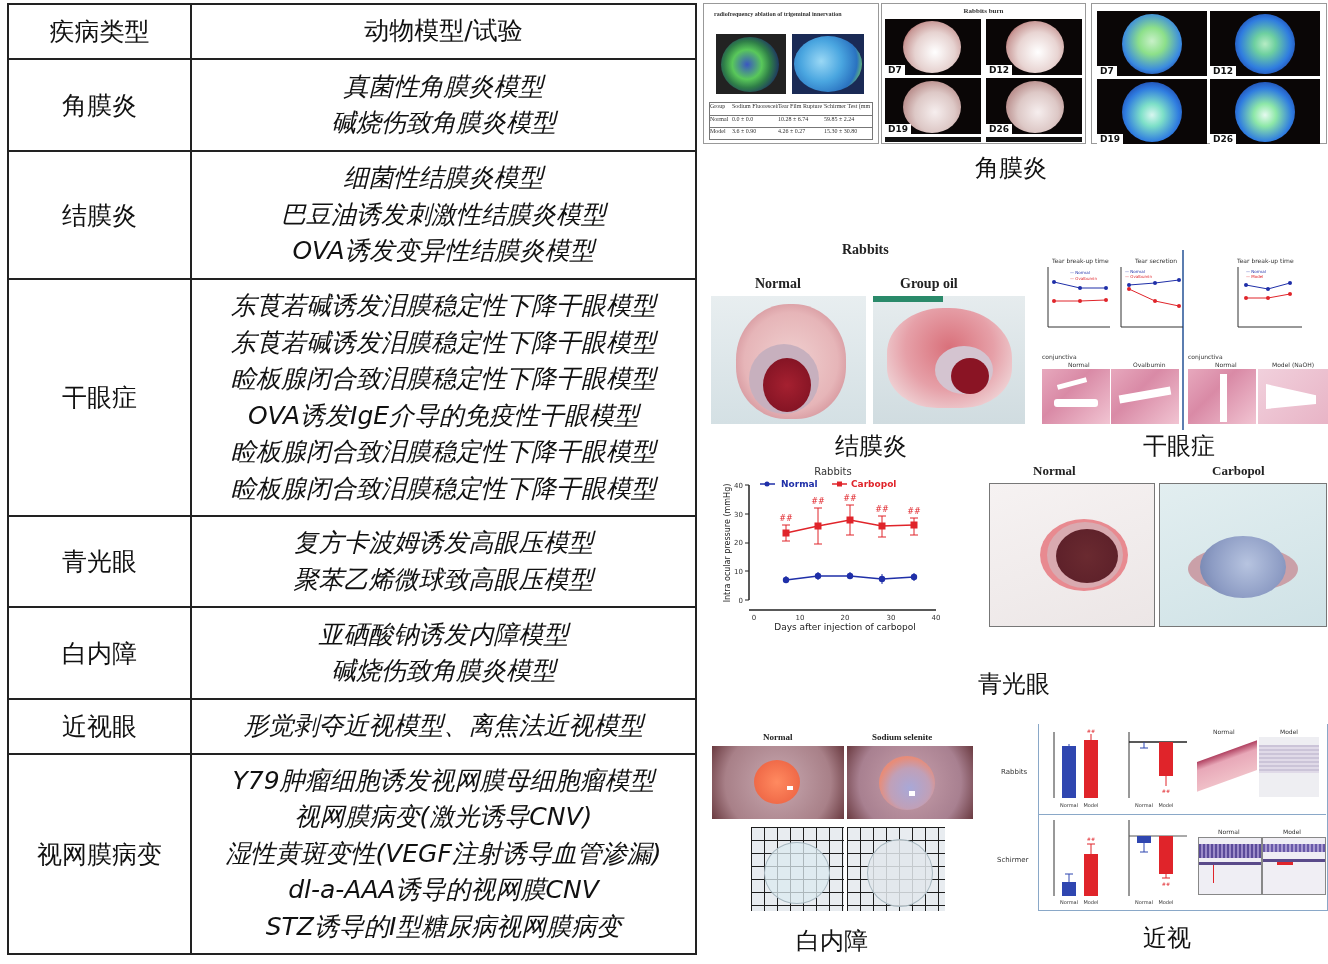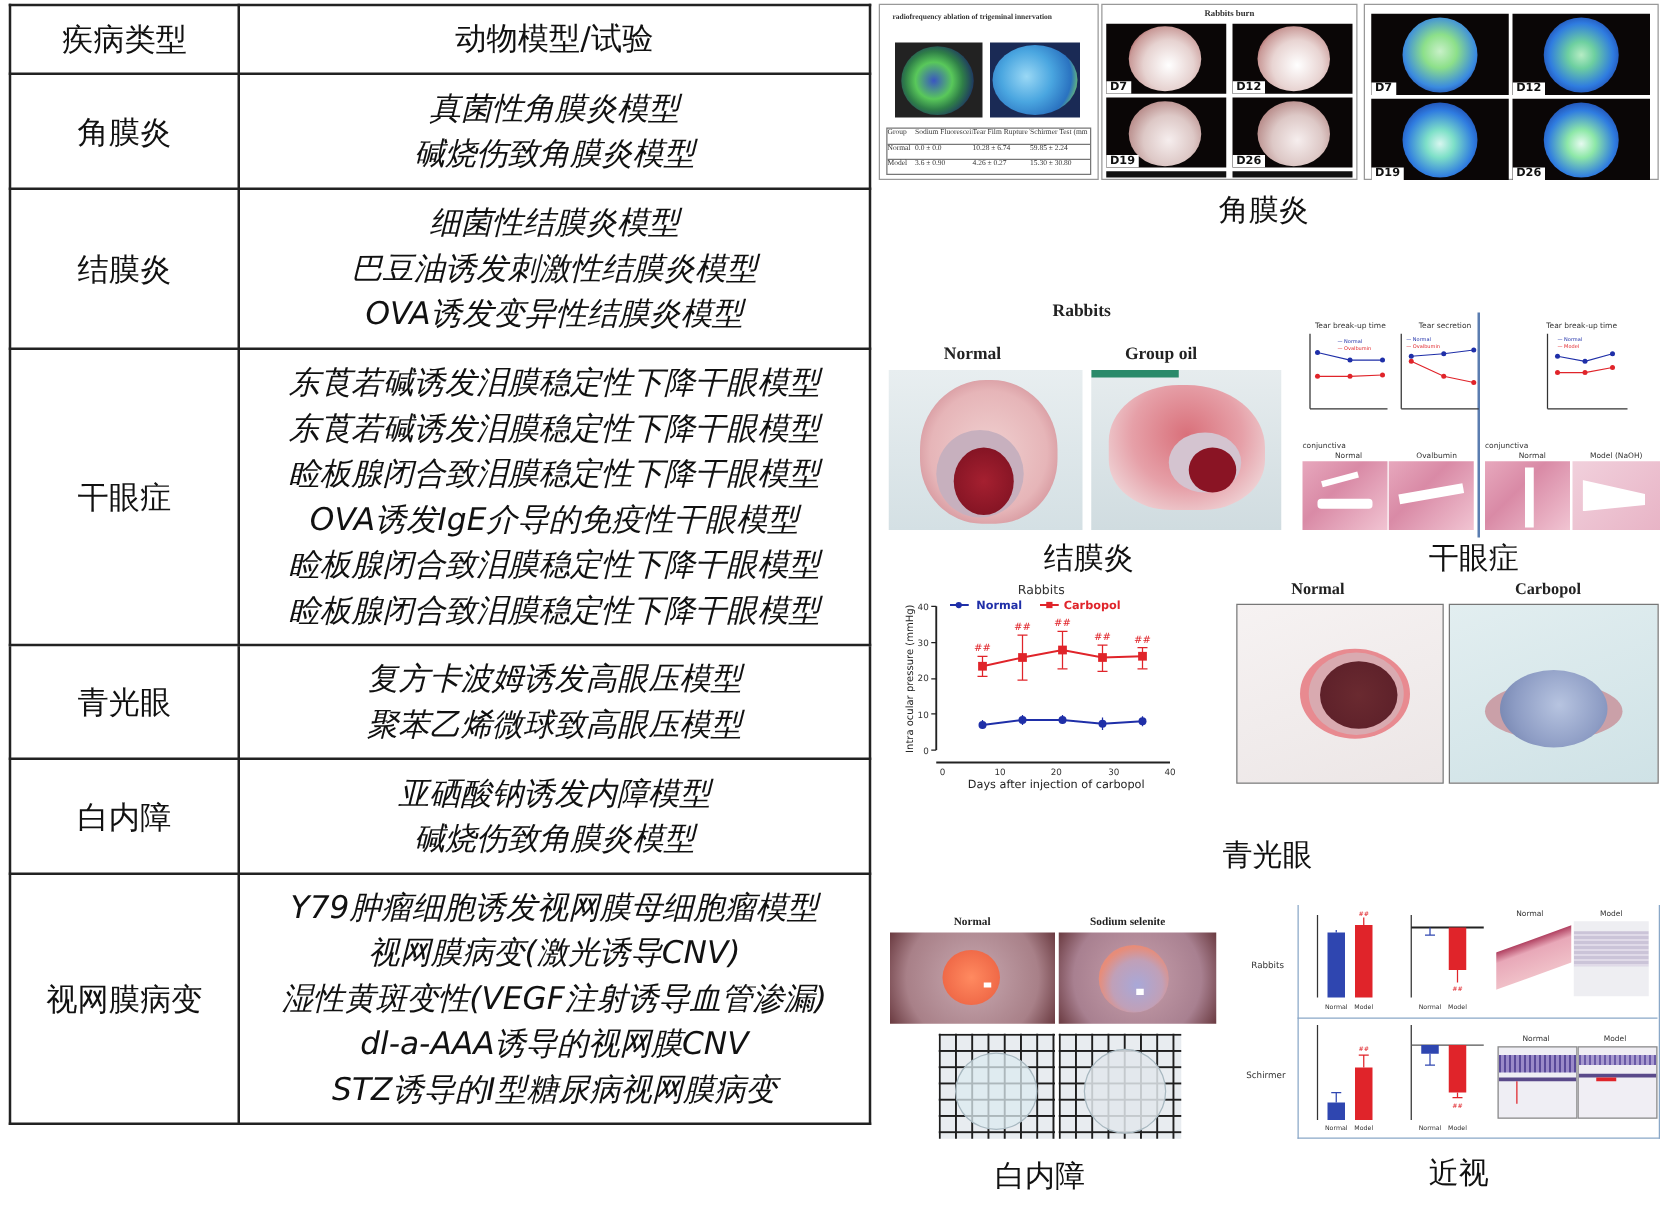--- a/index.html
+++ b/index.html
@@ -62,20 +62,26 @@
     <td class="c2">
       <span class="line">复方卡波姆诱发高眼压模型</span>
       <span class="line">聚苯乙烯微球致高眼压模型</span>
     </td>
   </tr>
   <tr style="height:92px">
     <td class="c1">白内障</td>
     <td class="c2">
       <span class="line">亚硒酸钠诱发内障模型</span>
       <span class="line">碱烧伤致角膜炎模型</span>
+    </td>
+  </tr>
+  <tr style="height:55px">
+    <td class="c1">近视眼</td>
+    <td class="c2">
+      <span class="line">形觉剥夺近视模型、离焦法近视模型</span>
     </td>
   </tr>
   <tr style="height:200px">
     <td class="c1">视网膜病变</td>
     <td class="c2">
       <span class="line">Y79肿瘤细胞诱发视网膜母细胞瘤模型</span>
       <span class="line">视网膜病变(激光诱导CNV)</span>
       <span class="line">湿性黄斑变性(VEGF注射诱导血管渗漏)</span>
       <span class="line">dl-a-AAA诱导的视网膜CNV</span>
       <span class="line">STZ诱导的I型糖尿病视网膜病变</span>

